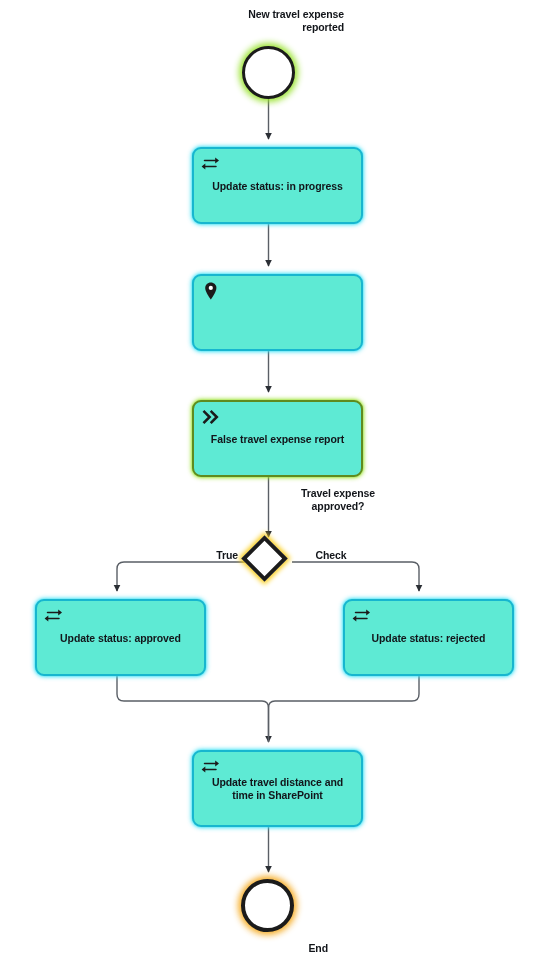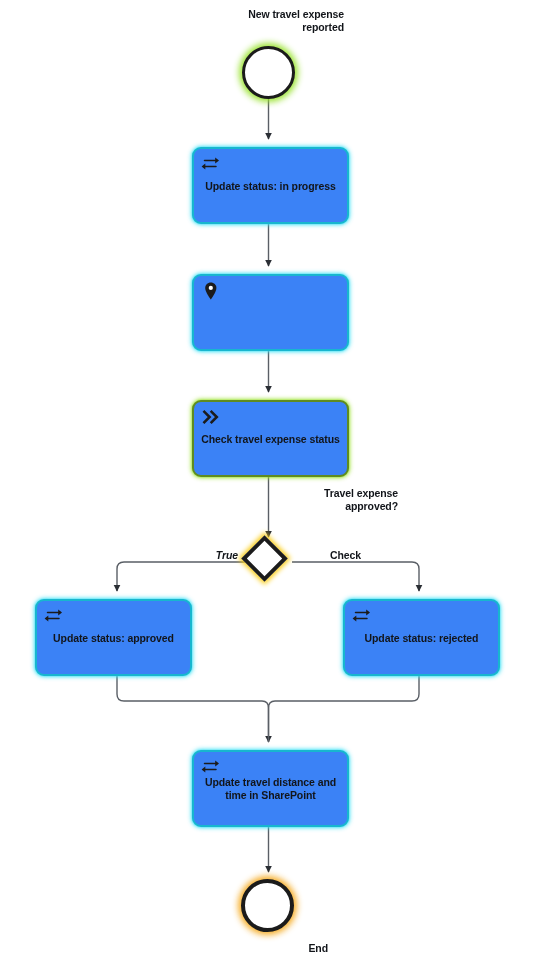--- a/index.html
+++ b/index.html
@@ -29,24 +29,24 @@
     height: 971px;
     pointer-events: none;
   }
   .node {
     position: absolute;
     box-sizing: border-box;
   }
 
   
   .task {
-    width: 157px;
+    width: 171px;
     height: 77px;
     border-radius: 9px;
-    background: #3b82f6;
+    background: #5eead4;
     border: 2px solid #17b6cf;
     box-shadow: 0 0 4px 1px rgba(60, 225, 245, 0.85),
                 0 0 2px 0px rgba(60, 225, 245, 0.9);
   }
   .task.accent-green {
     border-color: #5f8b20;
     box-shadow: 0 0 4px 1px rgba(150, 225, 40, 0.85),
                 0 0 2px 0px rgba(150, 225, 40, 0.9);
   }
   .task .task-icon {
@@ -101,21 +101,21 @@
   .caption {
     position: absolute;
     font-size: 10.5px;
     font-weight: bold;
     line-height: 13px;
     letter-spacing: -0.1px;
     color: #12151a;
     white-space: pre-line;
   }
   .caption.center { text-align: right; }
-  .caption.left   { text-align: right; }
+  .caption.left   { text-align: center; }
   .caption.right  { text-align: right; }
 </style>
 </head>
 <body>
 
 <div id="canvas">
 
   <svg class="layer-svg" viewBox="0 0 533 971" width="533" height="971" xmlns="http://www.w3.org/2000/svg">
     <defs>
       <marker id="arrowhead" markerWidth="9" markerHeight="9" refX="6.2" refY="4" orient="auto" markerUnits="userSpaceOnUse">
@@ -169,29 +169,29 @@
     </svg>
   </div>
 
   <div class="node task accent-green" style="left:192px; top:400px;">
     <svg class="task-icon" viewBox="0 0 20 20" xmlns="http://www.w3.org/2000/svg">
       <g stroke="#1b1b1b" stroke-width="2.6" fill="none" stroke-linecap="square" stroke-linejoin="miter">
         <path d="M3.4,4.8 L8.6,10 L3.4,15.2"></path>
         <path d="M10.6,4.8 L15.8,10 L10.6,15.2"></path>
       </g>
     </svg>
-    <div class="task-label">Check travel expense status</div>
+    <div class="task-label">False travel expense report</div>
   </div>
 
   <div class="caption left" style="left:278px; top:487px; width:120px;">Travel expense
 approved?</div>
 
   <div class="node gateway" style="left:248px; top:542px;"></div>
 
-  <div class="caption right" style="left:178px; top:549px; width:60px;font-style:italic;">True</div>
+  <div class="caption right" style="left:178px; top:549px; width:60px;">True</div>
 
   <div class="caption left" style="left:301px; top:549px; width:60px;">Check</div>
 
   <div class="node task" style="left:35px; top:599px;">
     <svg class="task-icon" viewBox="0 0 20 20" xmlns="http://www.w3.org/2000/svg">
       <g stroke="#1b1b1b" stroke-width="1.5" fill="none" stroke-linecap="round">
         <path d="M3.5,6.6 L15,6.6"></path>
         <path d="M3.5,12.4 L15,12.4"></path>
       </g>
       <path d="M14.2,3.6 L18,6.6 L14.2,9.6 z" fill="#1b1b1b"></path>

